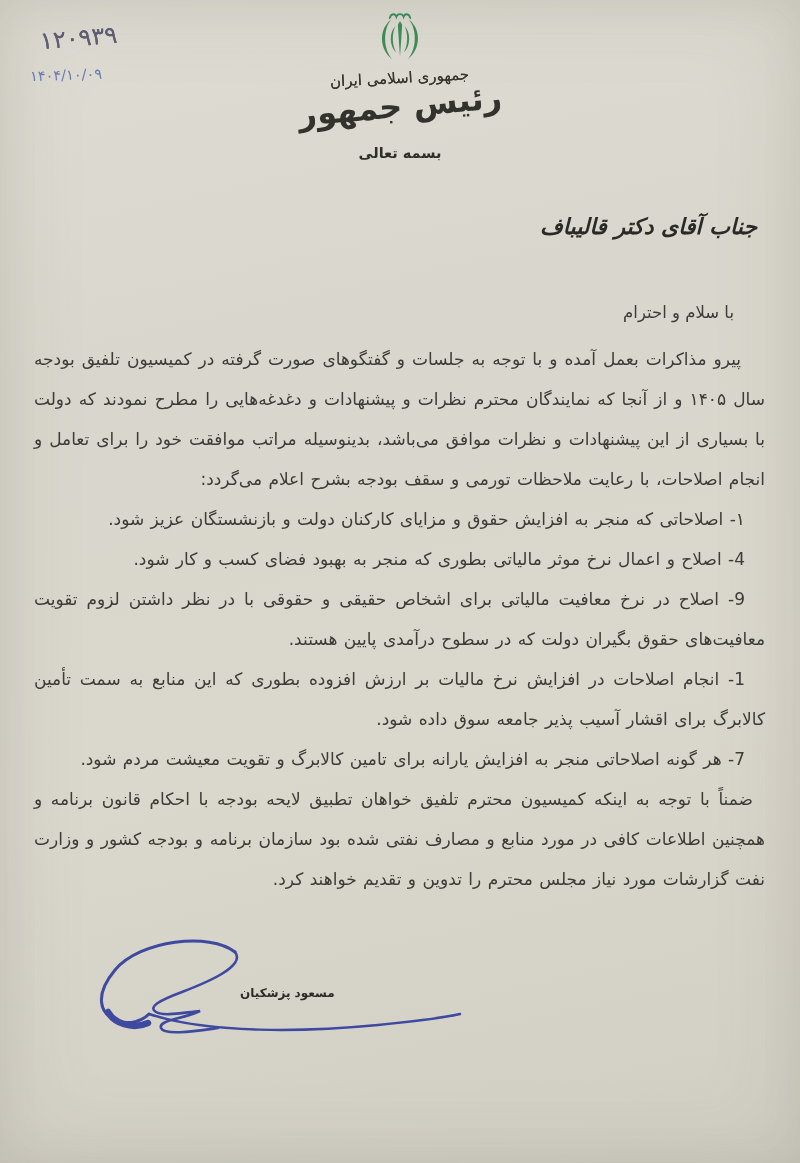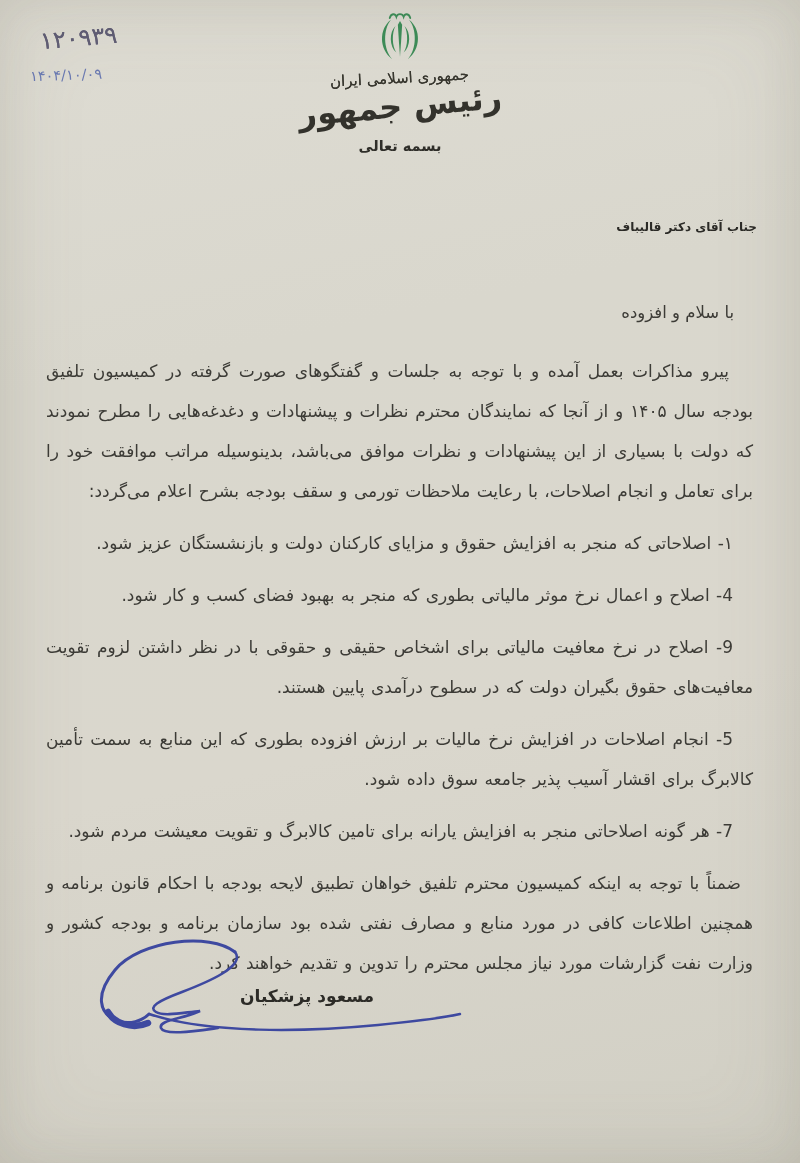--- a/index.html
+++ b/index.html
@@ -56,49 +56,49 @@
     color:#38372f;
     text-shadow:0 0 .5px #38372f;
     letter-spacing:1px;
   }
   .office{
     display:block;font-size:32px;font-weight:bold;line-height:1.15;
     margin-top:1px;
     transform:rotate(-5deg);
     color:#33322c;
   }
-  .bismillah{font-size:14.5px;font-weight:bold;margin-top:13px;color:#2f2e29;}
+  .bismillah{font-size:14.5px;font-weight:bold;margin-top:20px;color:#2f2e29;}
 
   
   .recipient{
     position:absolute;top:206px;right:43px;
-    text-align:right;font-size:12px;font-weight:bold;
-    line-height:42px;color:var(--heading);
+    text-align:right;font-size:22px;font-weight:bold;
+    line-height:42px;color:var(--heading);font-style:italic;
   }
 
   .greeting{position:absolute;top:303px;right:66px;font-size:16.5px;}
 
   
   .letter-body{
     position:absolute;top:339px;right:35px;left:34px;
     font-size:17px;line-height:40px;
     text-align:justify;
     word-spacing:1px;
   }
-  .letter-body p{margin:12px;}
+  .letter-body p{margin:0;}
   .letter-body p.intro{text-indent:24px;}
   .letter-body p.item{text-indent:20px;}
   .letter-body p.closing{text-indent:12px;}
 
   
   .signature{position:absolute;top:922px;left:50px;width:430px;height:150px;}
   .signature svg{position:absolute;inset:0;color:var(--sig-blue);}
   .signature-name{
     position:absolute;top:64px;left:190px;
-    font-size:17px;font-weight:bold;color:#2c2b27;
+    font-size:12px;font-weight:bold;color:#2c2b27;
     white-space:nowrap;direction:rtl;
   }
 </style>
 </head>
 <body>
 
 <div class="page">
 
   <div class="stamp-number">۱۲۰۹۳۹</div>
 
@@ -117,28 +117,28 @@
       <span class="country">جمهوری اسلامی ایران</span>
     </div>
     <span class="office">رئیس جمهور</span>
     <div class="bismillah">بسمه تعالی</div>
   </div>
 
   <div class="recipient">
     <div>جناب آقای دکتر قالیباف</div>
   </div>
 
-  <div class="greeting">با سلام و افزوده</div>
+  <div class="greeting">با سلام و احترام</div>
 
   <div class="letter-body">
     <p class="intro">پیرو مذاکرات بعمل آمده و با توجه به جلسات و گفتگوهای صورت گرفته در کمیسیون تلفیق بودجه سال ۱۴۰۵ و از آنجا که نمایندگان محترم نظرات و پیشنهادات و دغدغه‌هایی را مطرح نمودند که دولت با بسیاری از این پیشنهادات و نظرات موافق می‌باشد، بدینوسیله مراتب موافقت خود را برای تعامل و انجام اصلاحات، با رعایت ملاحظات تورمی و سقف بودجه بشرح اعلام می‌گردد:</p>
     <p class="item">۱- اصلاحاتی که منجر به افزایش حقوق و مزایای کارکنان دولت و بازنشستگان عزیز شود.</p>
     <p class="item">4- اصلاح و اعمال نرخ موثر مالیاتی بطوری که منجر به بهبود فضای کسب و کار شود.</p>
     <p class="item">9- اصلاح در نرخ معافیت مالیاتی برای اشخاص حقیقی و حقوقی با در نظر داشتن لزوم تقویت معافیت‌های حقوق بگیران دولت که در سطوح درآمدی پایین هستند.</p>
-    <p class="item">5- انجام اصلاحات در افزایش نرخ مالیات بر ارزش افزوده بطوری که این منابع به سمت تأمین کالابرگ برای اقشار آسیب پذیر جامعه سوق داده شود.</p>
+    <p class="item">1- انجام اصلاحات در افزایش نرخ مالیات بر ارزش افزوده بطوری که این منابع به سمت تأمین کالابرگ برای اقشار آسیب پذیر جامعه سوق داده شود.</p>
     <p class="item">7- هر گونه اصلاحاتی منجر به افزایش یارانه برای تامین کالابرگ و تقویت معیشت مردم شود.</p>
     <p class="closing">ضمناً با توجه به اینکه کمیسیون محترم تلفیق خواهان تطبیق لایحه بودجه با احکام قانون برنامه و همچنین اطلاعات کافی در مورد منابع و مصارف نفتی شده بود سازمان برنامه و بودجه کشور و وزارت نفت گزارشات مورد نیاز مجلس محترم را تدوین و تقدیم خواهند کرد.</p>
   </div>
 
   <div class="signature">
     <div class="signature-name">مسعود پزشکیان</div>
     <svg viewBox="0 0 430 150" aria-hidden="true">
       <path d="M185,30 C160,10 90,18 65,48 C45,72 48,92 68,99 C80,103 92,99 99,92" fill="none" stroke="currentColor" stroke-width="3" stroke-linecap="round"></path>
       <path d="M185,30 C196,44 158,60 132,70 C108,79 98,85 106,90 C114,95 136,90 150,89 C134,97 108,98 111,106 C114,114 146,109 168,106" fill="none" stroke="currentColor" stroke-width="2.6" stroke-linecap="round"></path>
       <path d="M99,92 C160,112 255,110 328,103 C358,100 392,96 410,92" fill="none" stroke="currentColor" stroke-width="2.4" stroke-linecap="round"></path>

